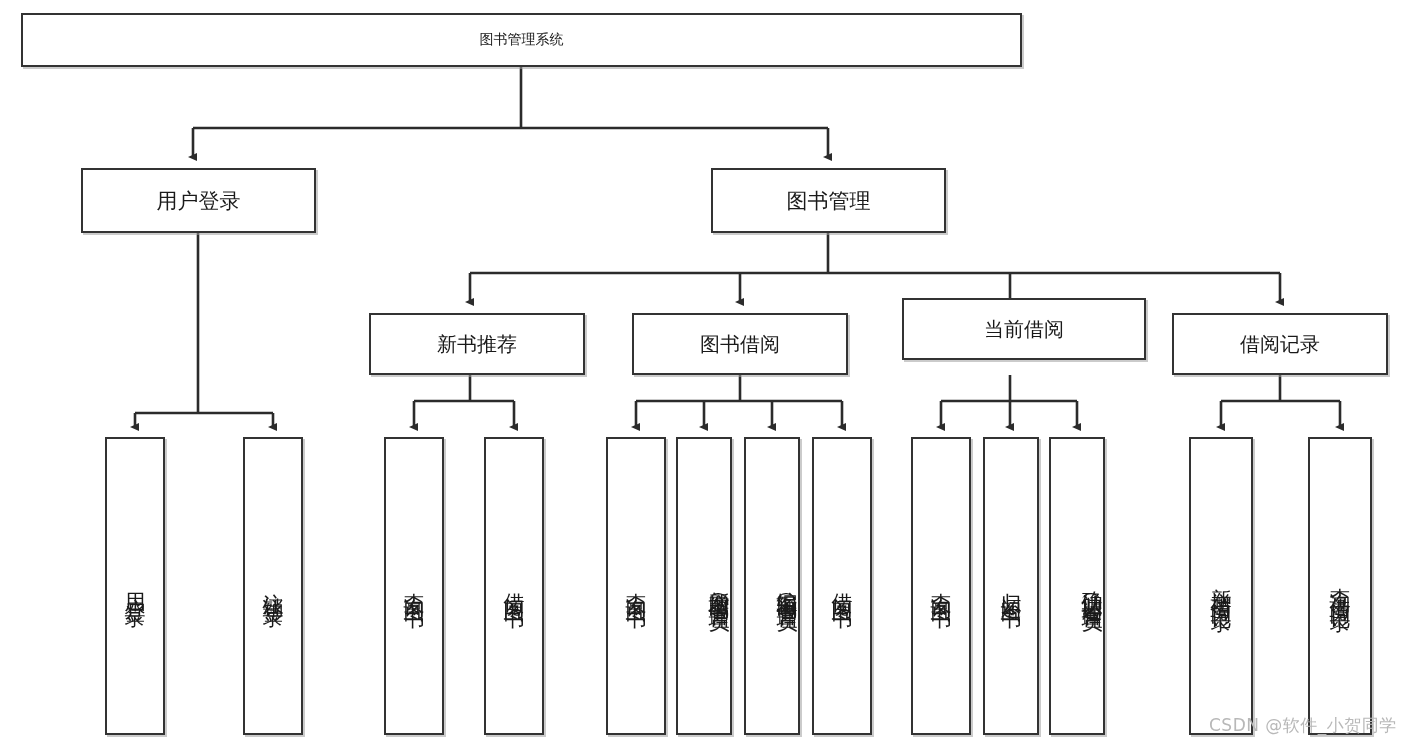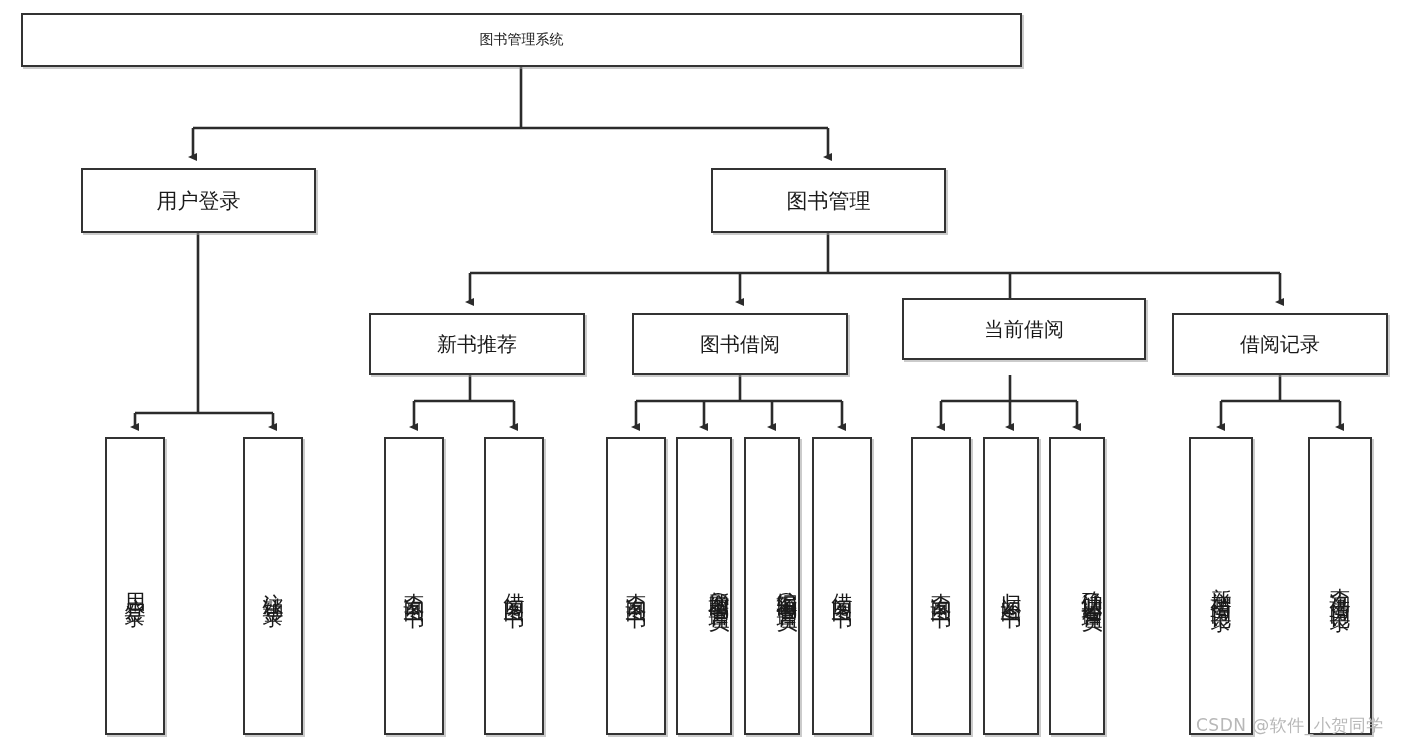--- a/index.html
+++ b/index.html
@@ -65,20 +65,21 @@
   .node.leaf.mid-text {
     align-items: center;
     padding-top: 0;
   }
   .watermark {
     position: absolute;
     font-size: 17px;
     color: #b8b8b8;
     white-space: nowrap;
     letter-spacing: 0.5px;
+    margin-left: 13px;
   }
 </style>
 </head>
 <body>
 
 <div id="canvas">
 
   <svg class="edges" viewBox="0 0 1405 747">
     <defs>
       <marker id="arrow" markerWidth="10" markerHeight="10" refX="5" refY="5" orient="auto" markerUnits="userSpaceOnUse">

